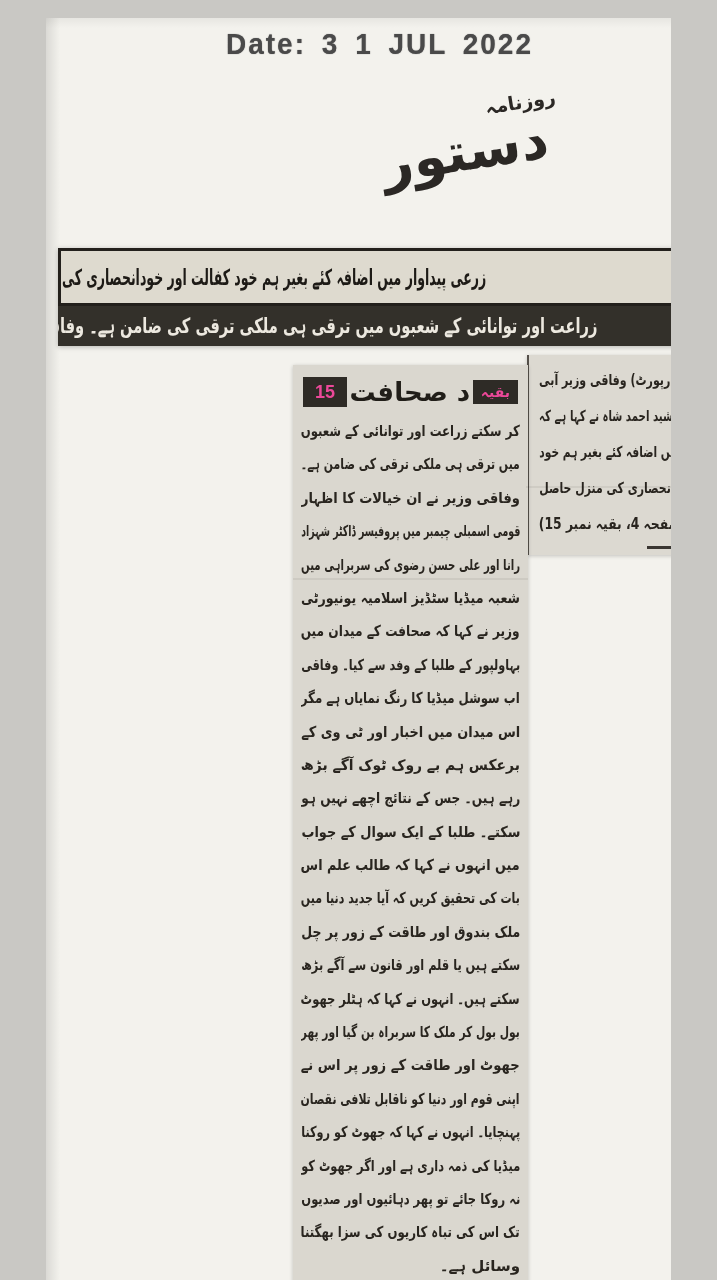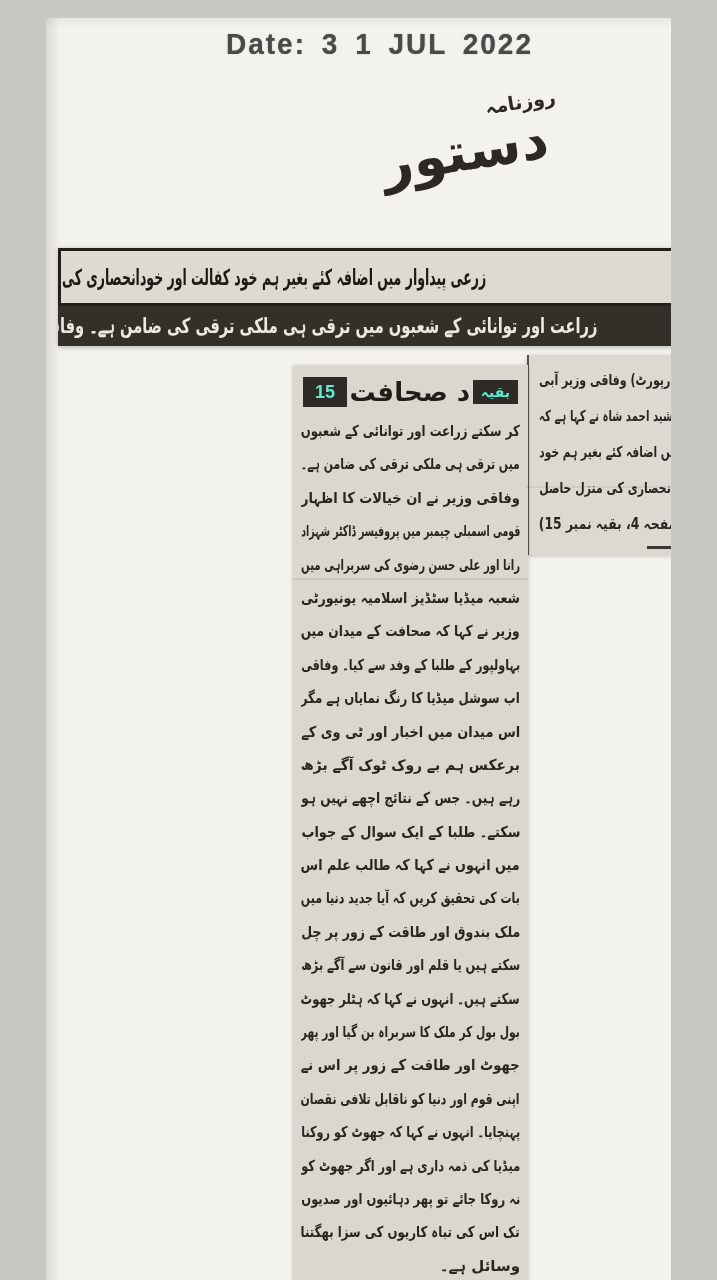--- a/index.html
+++ b/index.html
@@ -72,21 +72,21 @@
   .right-col .uline{font-size:15px;line-height:36px;height:36px;}
   .left-col  .uline{font-size:15px;line-height:33.4px;height:33.4px;}
   .fit-span{display:inline-block;white-space:nowrap;}
   .end-rule{position:absolute;right:12px;bottom:6px;width:104px;height:3px;background:#3a3631;}
   
   .cont-header{
     display:flex;align-items:center;justify-content:space-between;
     height:46px;padding:0 2px;
   }
   .black-box{
-    background:#2e2b26;color:#5eead4;font-weight:700;
+    background:#2e2b26;color:#ec4899;font-weight:700;
     padding:5px 8px;font-size:14px;line-height:1;
   }
   .black-box.page-num{font-size:18px;padding:6px 12px;font-family:"Liberation Sans",sans-serif;}
   .cont-title{font-size:26px;font-weight:700;color:#211e19;letter-spacing:1px;}
 </style>
 </head>
 <body>
 
 <div class="page">
 

